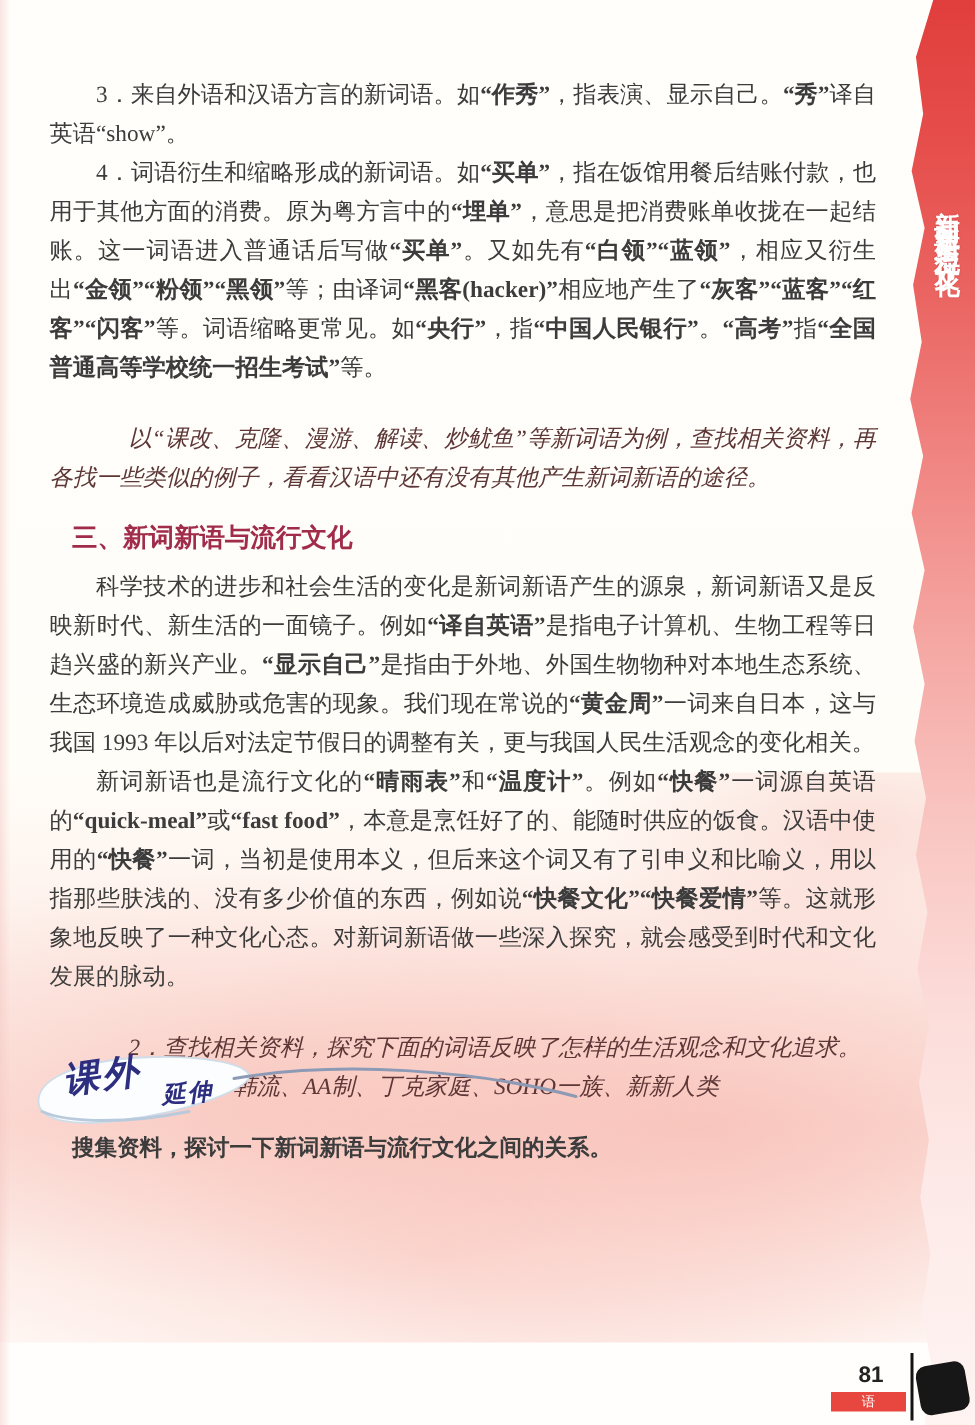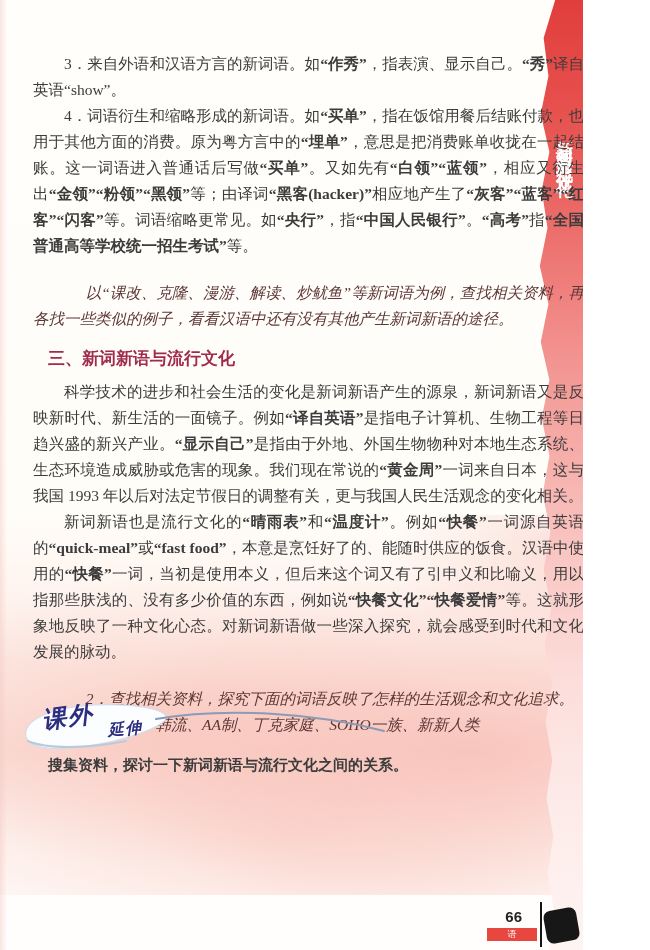--- a/index.html
+++ b/index.html
@@ -1,17 +1,17 @@
 <!DOCTYPE html>
 <html><head>
 <meta charset="utf-8">
 <style>
   html,body{margin:0;padding:0;}
   body{width:650px;height:950px;overflow:hidden;background:#ffffff;}
-  .page{position:relative;width:583px;height:950px;background:linear-gradient(180deg,#fffefb 0%,#fffdf8 55%,#fffefc 100%);overflow:hidden;font-family:"Liberation Serif","DejaVu Serif",serif;}
+  .page{position:relative;width:650px;height:950px;background:linear-gradient(180deg,#fffefb 0%,#fffdf8 55%,#fffefc 100%);overflow:hidden;font-family:"Liberation Serif","DejaVu Serif",serif;}
 
   
   .pink-wash{position:absolute;left:0;top:515px;width:650px;height:380px;z-index:0;pointer-events:none;background:
     radial-gradient(ellipse 260px 140px at 88% 10%, rgba(248,196,188,0.50), rgba(248,196,188,0) 70%),
     radial-gradient(ellipse 420px 200px at 25% 55%, rgba(247,187,176,0.50), rgba(247,187,176,0) 72%),
     radial-gradient(ellipse 500px 240px at 72% 62%, rgba(246,178,168,0.55), rgba(246,178,168,0) 75%),
     radial-gradient(ellipse 560px 220px at 45% 85%, rgba(249,195,186,0.50), rgba(249,195,186,0) 78%),
     linear-gradient(180deg, rgba(252,222,216,0) 0%, rgba(250,208,200,0.35) 35%, rgba(248,198,190,0.50) 62%, rgba(252,226,220,0.25) 85%, rgba(255,255,255,0) 100%);}
   .left-edge{position:absolute;left:0;top:0;width:7px;height:100%;z-index:1;background:linear-gradient(90deg,rgba(243,198,193,0.45),rgba(243,198,193,0));}
 
@@ -68,17 +68,17 @@
     <svg width="400" height="64" viewBox="0 0 400 64">
       <path d="M10,40 C6,22 38,10 78,8 C118,6 148,12 150,20 C152,28 112,44 64,50 C32,54 13,50 10,40 Z" fill="#fbfdfe" stroke="#cfdce9" stroke-width="1.2"></path>
       <path d="M140,22 C210,10 300,16 368,34" fill="none" stroke="#8d9ab5" stroke-width="2" stroke-linecap="round"></path>
       <path d="M12,44 C30,52 70,52 110,44" fill="none" stroke="#b9cadd" stroke-width="2" stroke-linecap="round"></path>
     </svg>
     <span class="badge-main">课外</span>
     <span class="badge-sub">延伸</span>
   </div>
   <div class="ext-tip">搜集资料，探讨一下新词新语与流行文化之间的关系。</div>
 
-  <div class="page-num">66</div>
+  <div class="page-num">81</div>
   <div class="subject-tag">语文</div>
   <div class="footer-divider"></div>
   <div class="black-square"></div>
 </div>
 
 </body></html>

